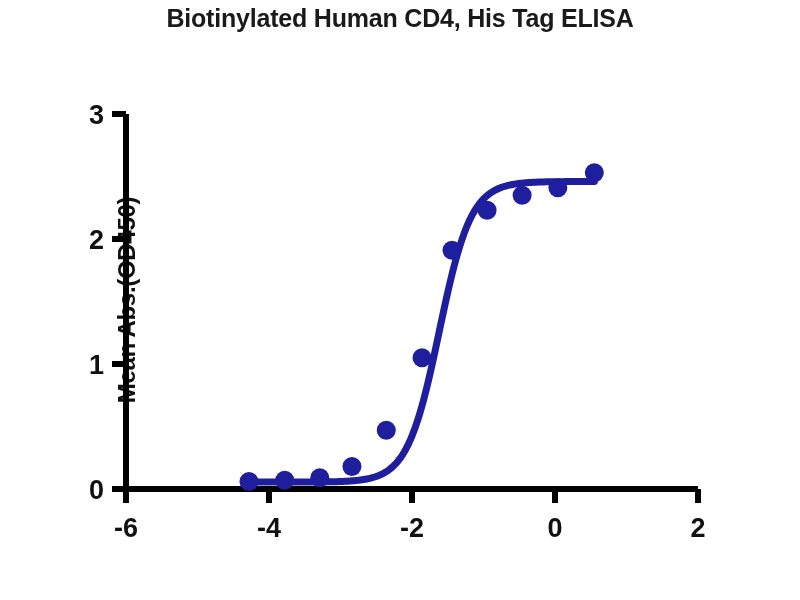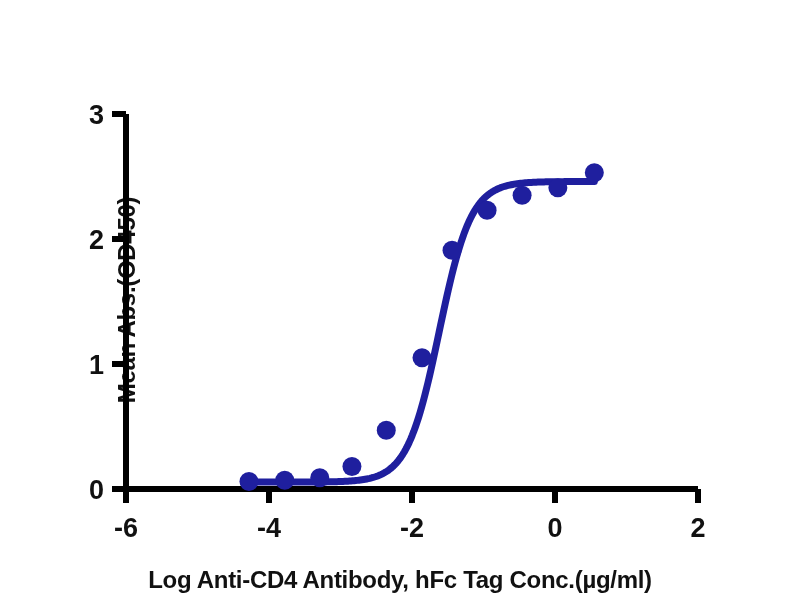--- a/index.html
+++ b/index.html
@@ -32,22 +32,22 @@
   .tick-text{
     font-family:"Liberation Sans", sans-serif;
     font-size:27px;font-weight:bold;fill:#111;
   }
 </style>
 </head>
 <body>
 
 <div id="chart-root">
 
+  <div class="title">Biotinylated Human CD4, His Tag ELISA</div>
   <div class="ylabel">Mean Abs.(OD450)</div>
-  <div class="xlabel">Log Anti-CD4 Antibody, hFc Tag Conc.(µg/ml)</div>
 
   <svg class="plot-svg" width="800" height="600">
     <g id="axes-layer">
         <line x1="126" y1="489" x2="698" y2="489" stroke="#000" stroke-width="6"></line>
         <line x1="126" y1="489" x2="126" y2="114" stroke="#000" stroke-width="6"></line>
         <line x1="126" y1="489" x2="126" y2="503" stroke="#000" stroke-width="6"></line>
         <line x1="269" y1="489" x2="269" y2="503" stroke="#000" stroke-width="6"></line>
         <line x1="412" y1="489" x2="412" y2="503" stroke="#000" stroke-width="6"></line>
         <line x1="555" y1="489" x2="555" y2="503" stroke="#000" stroke-width="6"></line>
         <line x1="698" y1="489" x2="698" y2="503" stroke="#000" stroke-width="6"></line>

